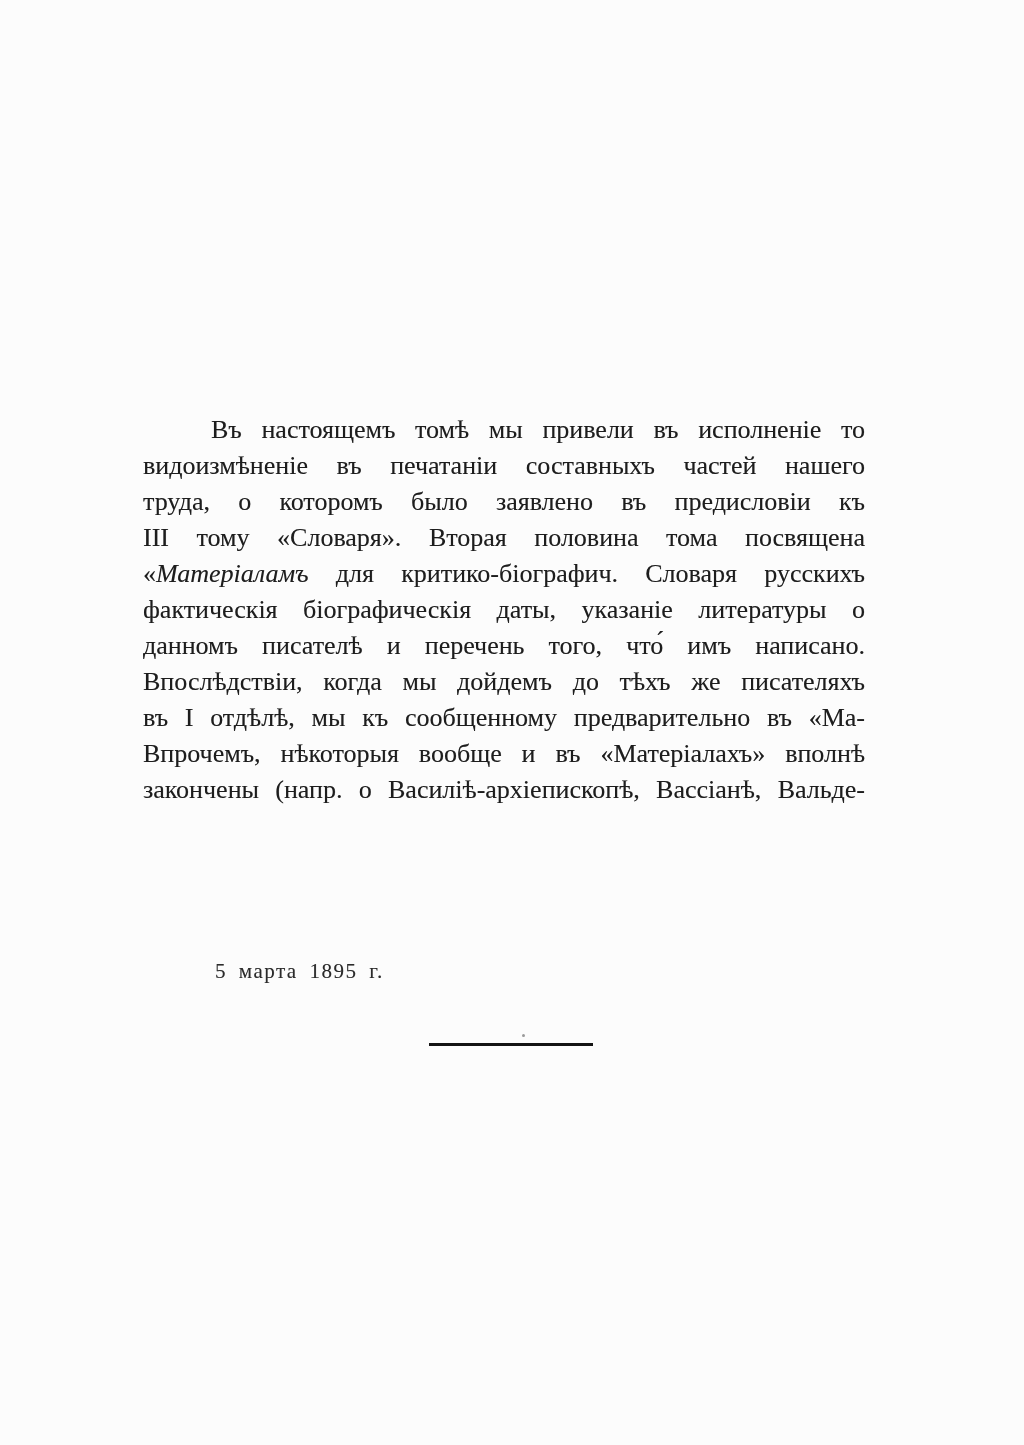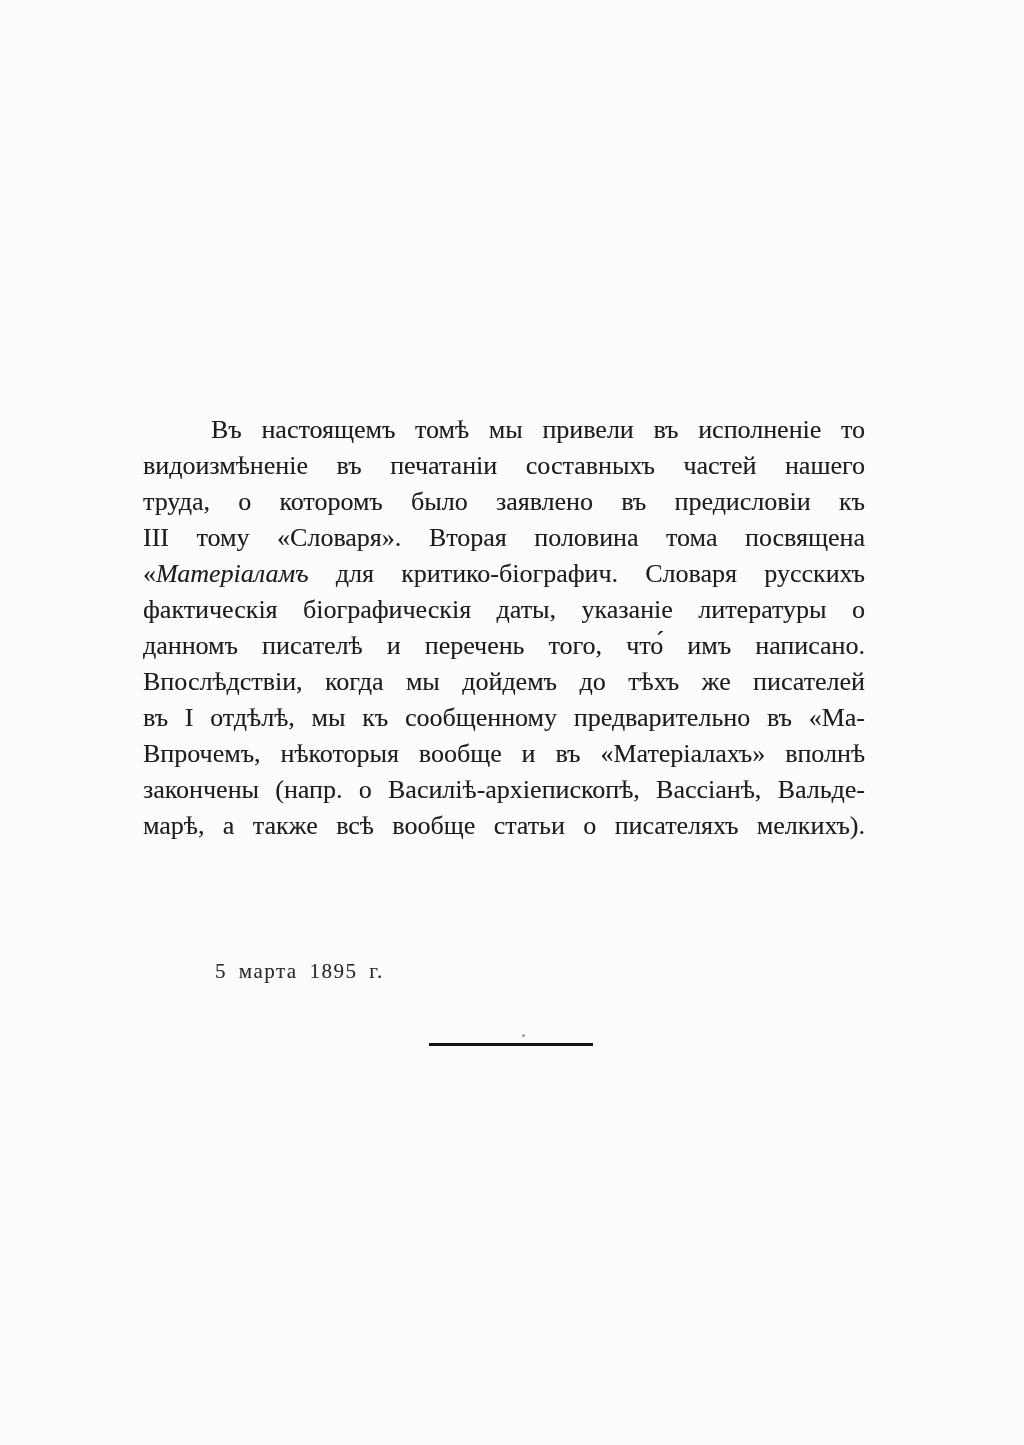--- a/index.html
+++ b/index.html
@@ -77,25 +77,24 @@
 <div class="page">
 
   <div class="body-paragraph" style="color: rgb(29, 29, 29);">
       <div class="line indent"><span>Въ настоящемъ томѣ мы привели въ исполненіе то</span></div>
       <div class="line"><span>видоизмѣненіе въ печатаніи составныхъ частей нашего</span></div>
       <div class="line"><span>труда, о которомъ было заявлено въ предисловіи къ</span></div>
       <div class="line"><span>III тому «Словаря». Вторая половина тома посвящена</span></div>
       <div class="line"><span>«</span><span class="it">Матеріаламъ</span><span> для критико-біографич. Словаря русскихъ</span></div>
       <div class="line"><span>фактическія біографическія даты, указаніе литературы о</span></div>
       <div class="line"><span>данномъ писателѣ и перечень того, что́ имъ написано.</span></div>
-      <div class="line"><span>Впослѣдствіи, когда мы дойдемъ до тѣхъ же писателей</span></div>
+      <div class="line"><span>Впослѣдствіи, когда мы дойдемъ до тѣхъ же писателяхъ</span></div>
       <div class="line"><span>въ I отдѣлѣ, мы къ сообщенному предварительно въ «Ма-</span></div>
       <div class="line"><span>Впрочемъ, нѣкоторыя вообще и въ «Матеріалахъ» вполнѣ</span></div>
       <div class="line"><span>закончены (напр. о Василіѣ-архіепископѣ, Вассіанѣ, Вальде-</span></div>
-      <div class="line"><span>марѣ, а также всѣ вообще статьи о писателяхъ мелкихъ).</span></div>
     </div>
 
   <div class="dateline">5 марта 1895 г.</div>
 
   <div class="end-rule"></div>
 
   <div class="speckle"></div>
 
 </div>
 

